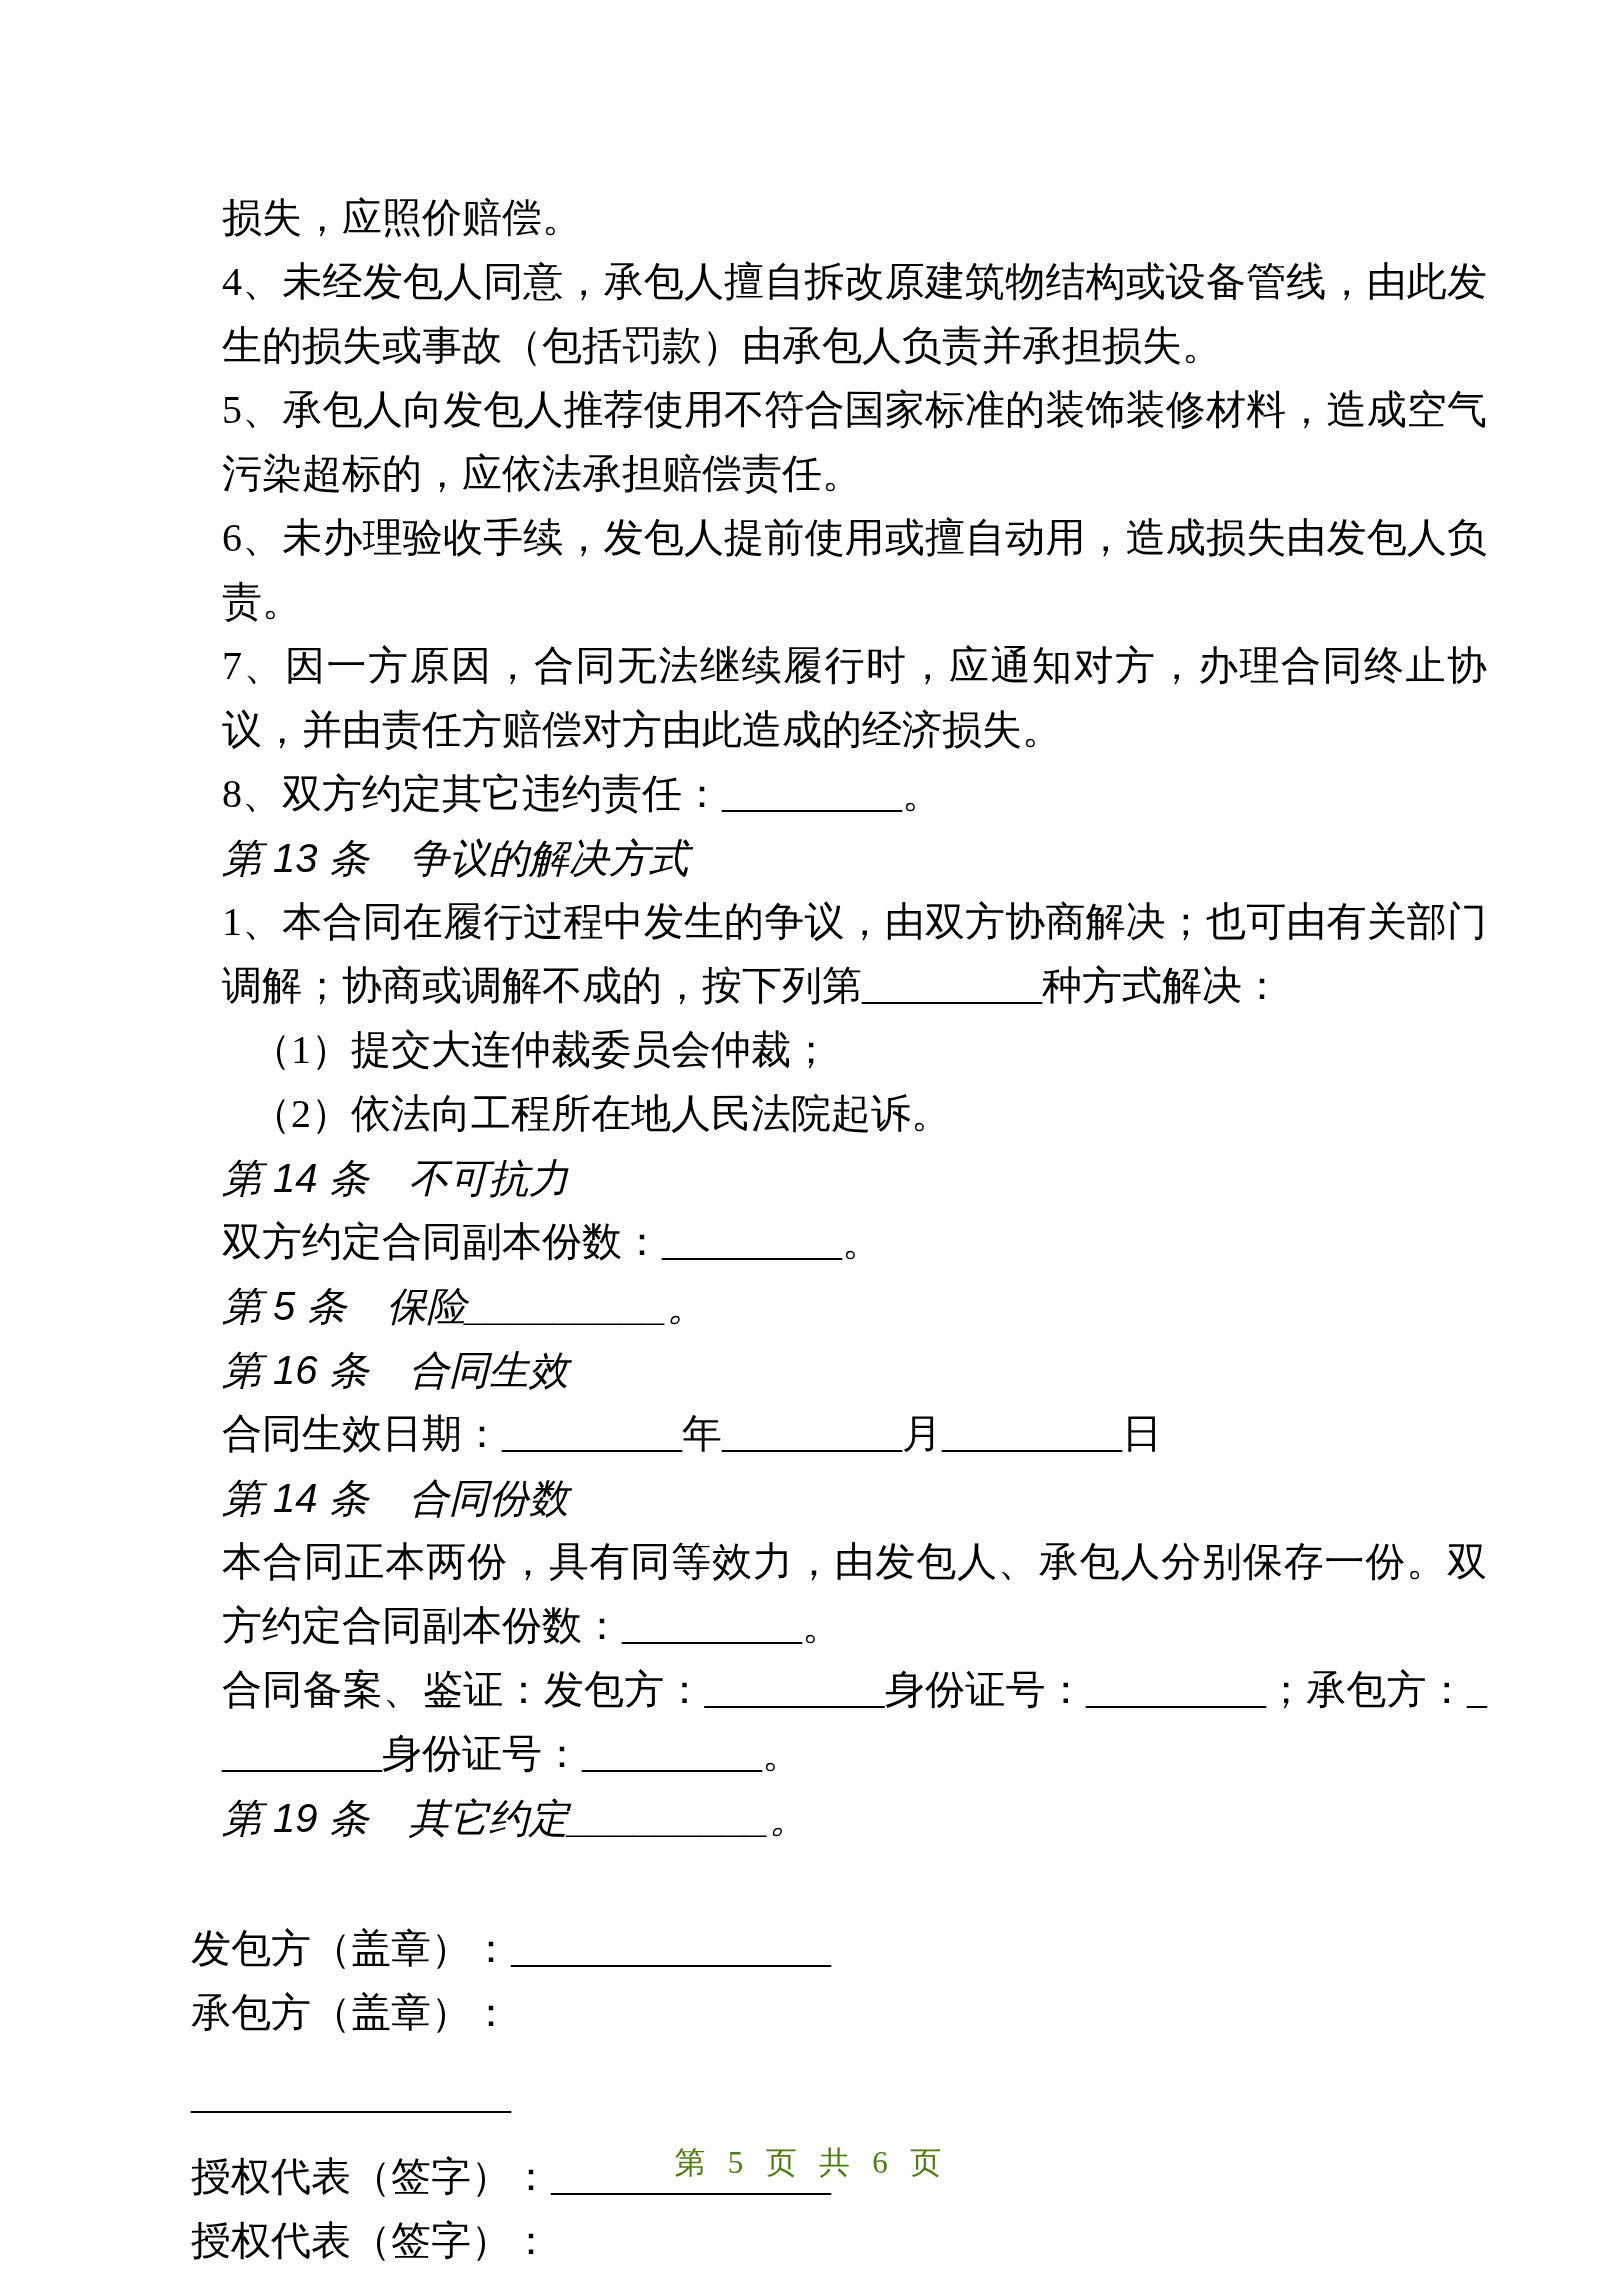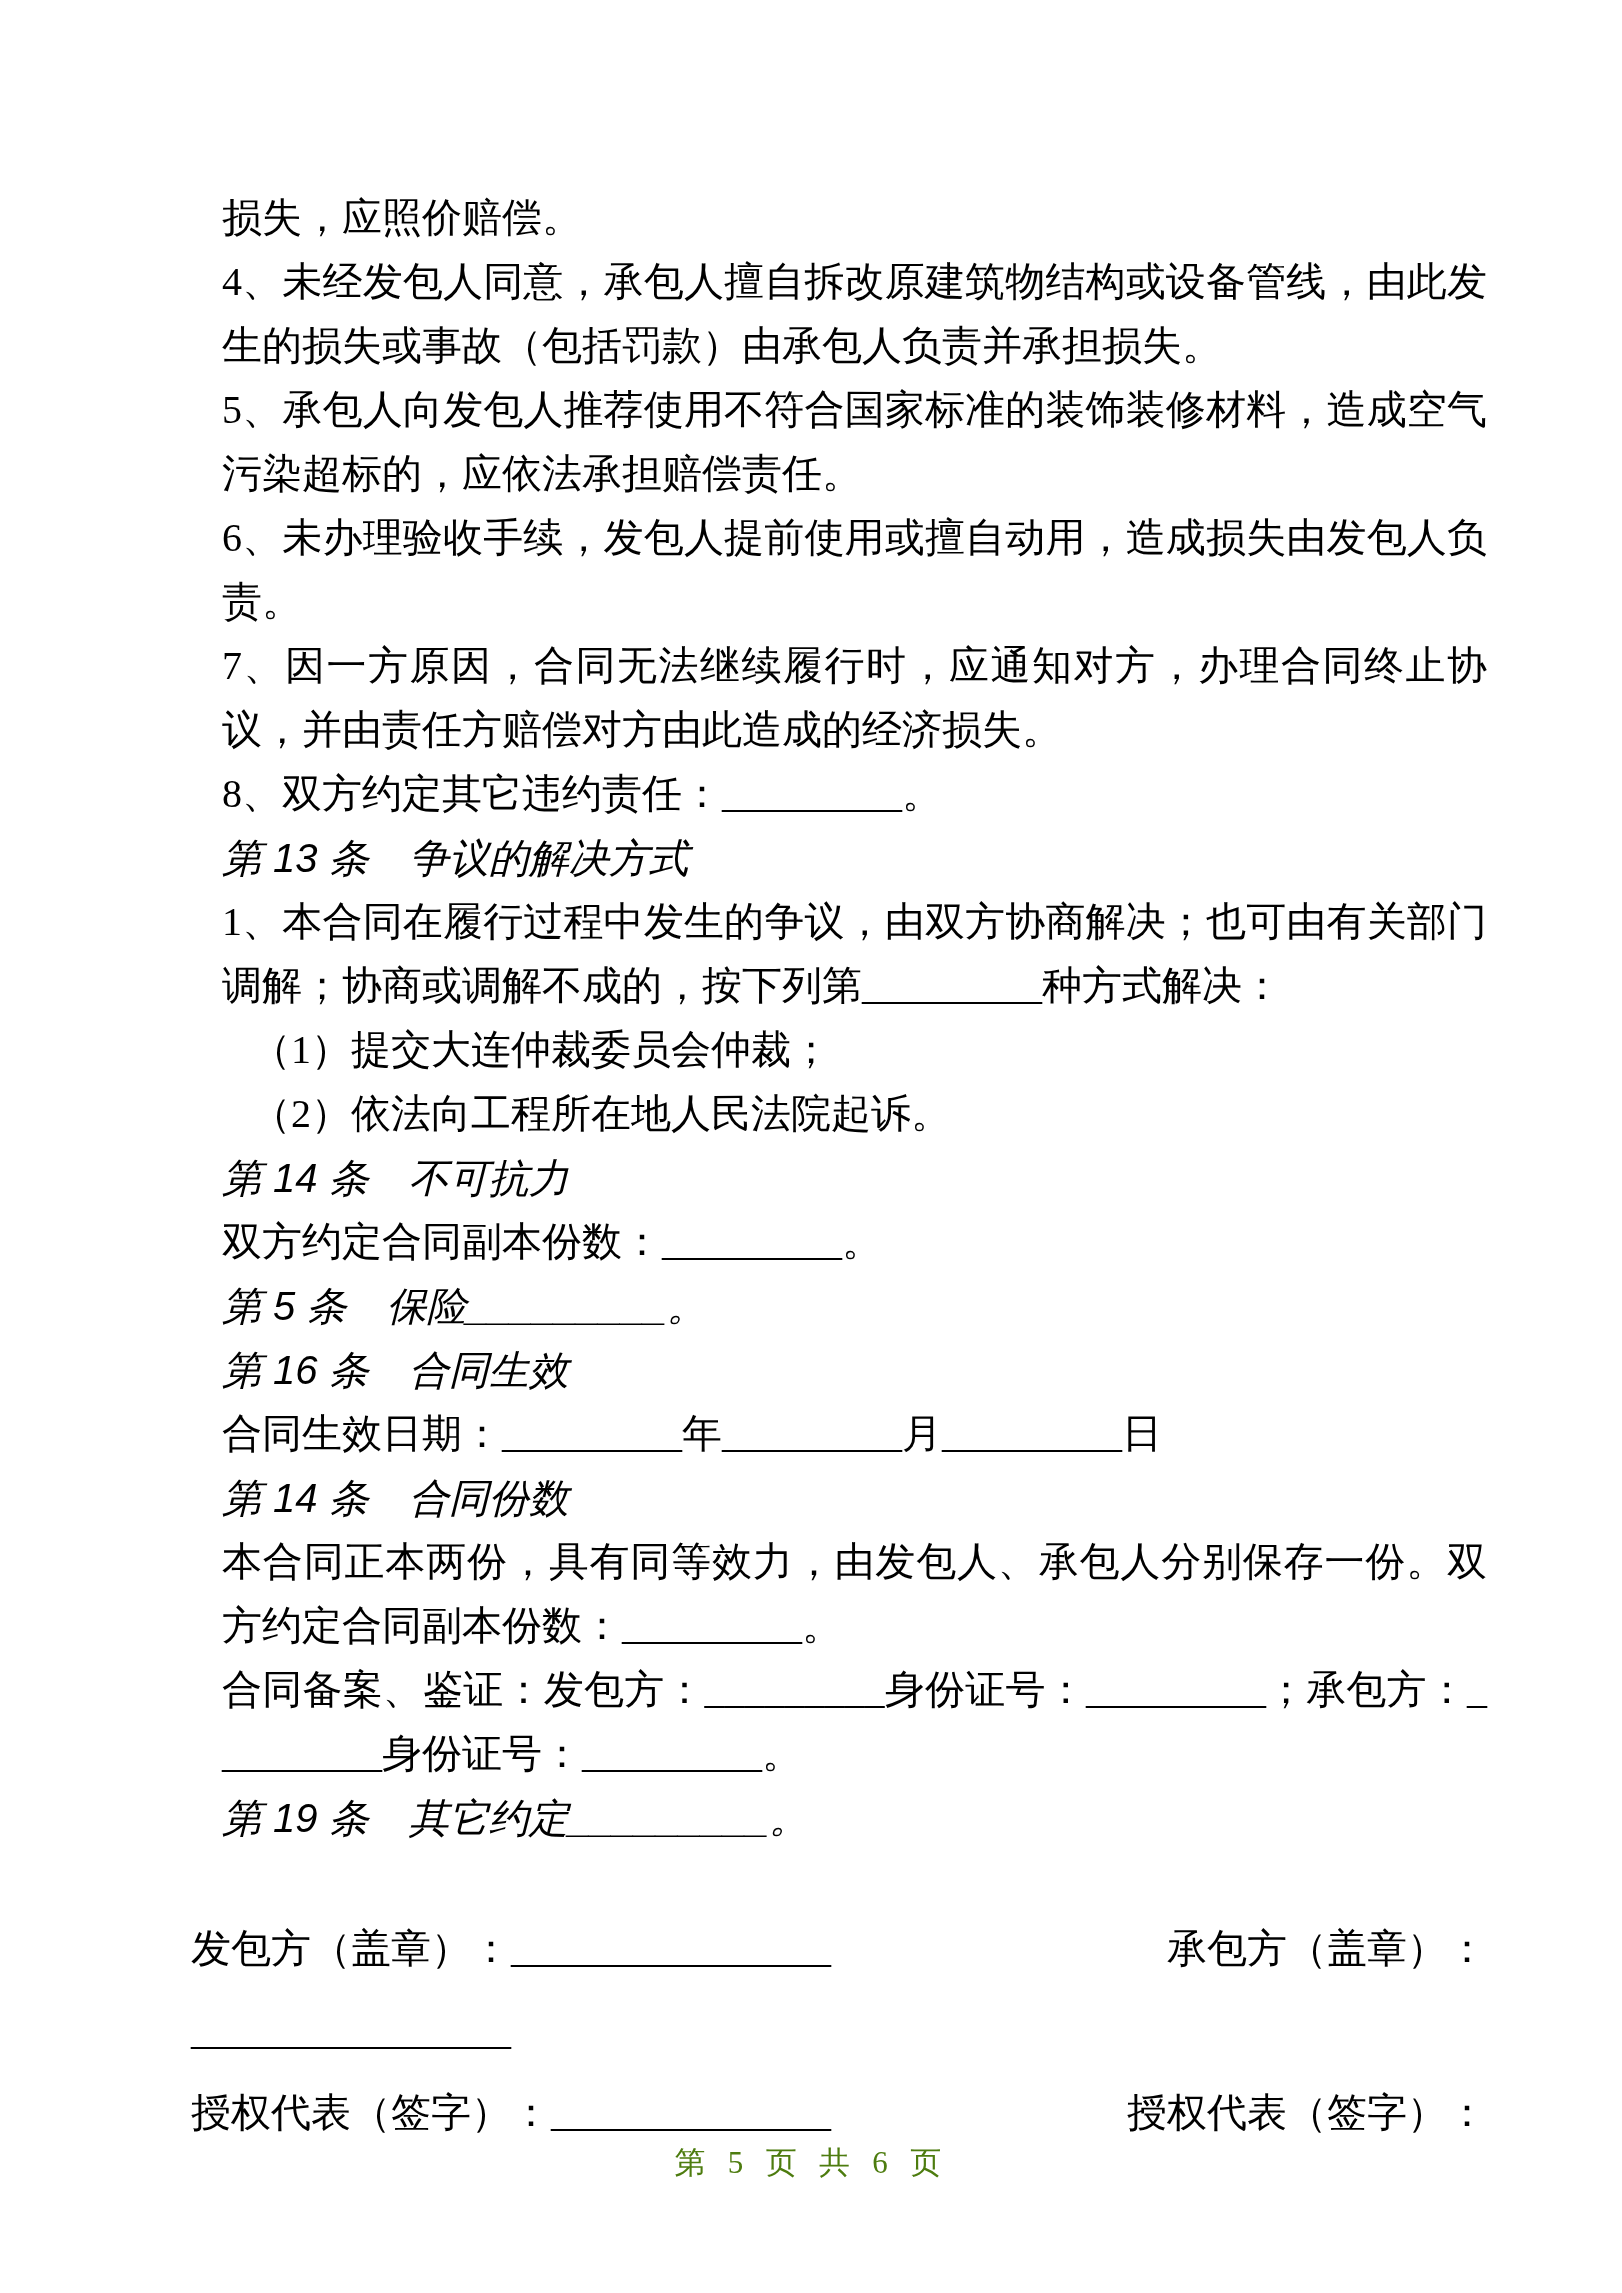--- a/index.html
+++ b/index.html
@@ -39,20 +39,21 @@
   .sig-block {
     margin-top: 67px;
   }
   .sig-row {
     display: flex;
     justify-content: space-between;
     align-items: baseline;
     margin-bottom: 18px;
     font-size: 40px;
     line-height: 64px;
+    flex-direction: column;
   }
   .sig-left { text-align: left; }
   .sig-right { text-align: right; }
   .footer {
     position: absolute;
     top: 2142px;
     left: 0;
     width: 100%;
     text-align: center;
     font-size: 31px;

